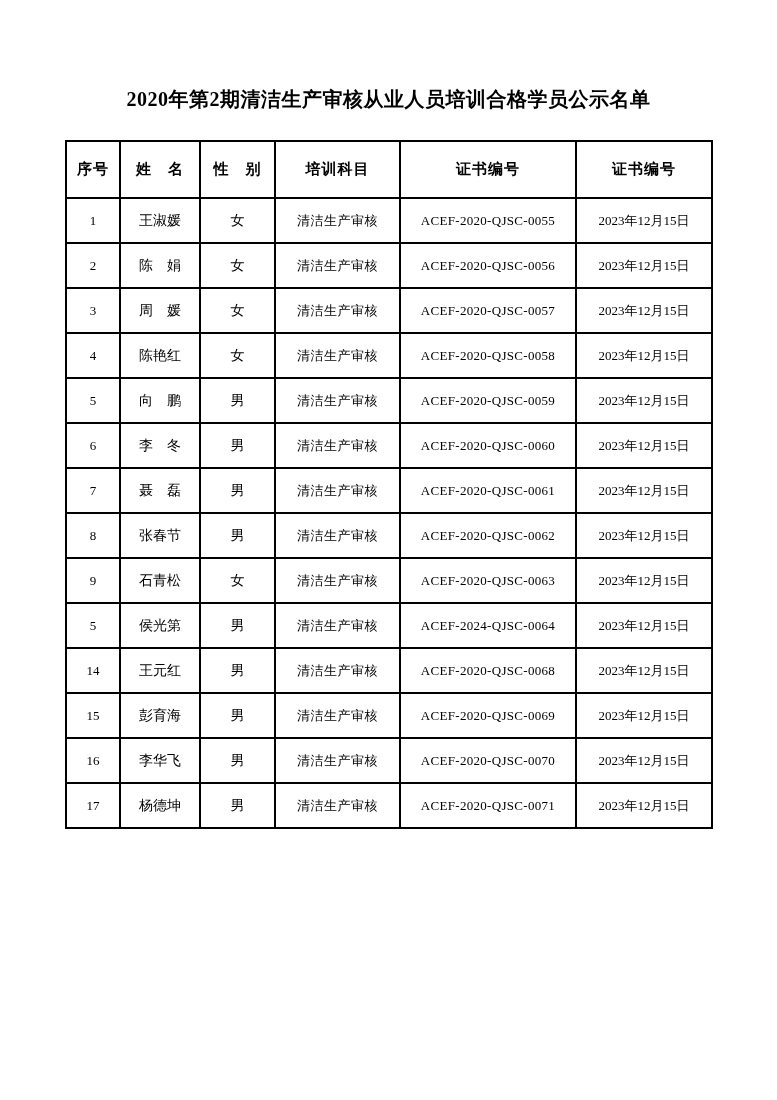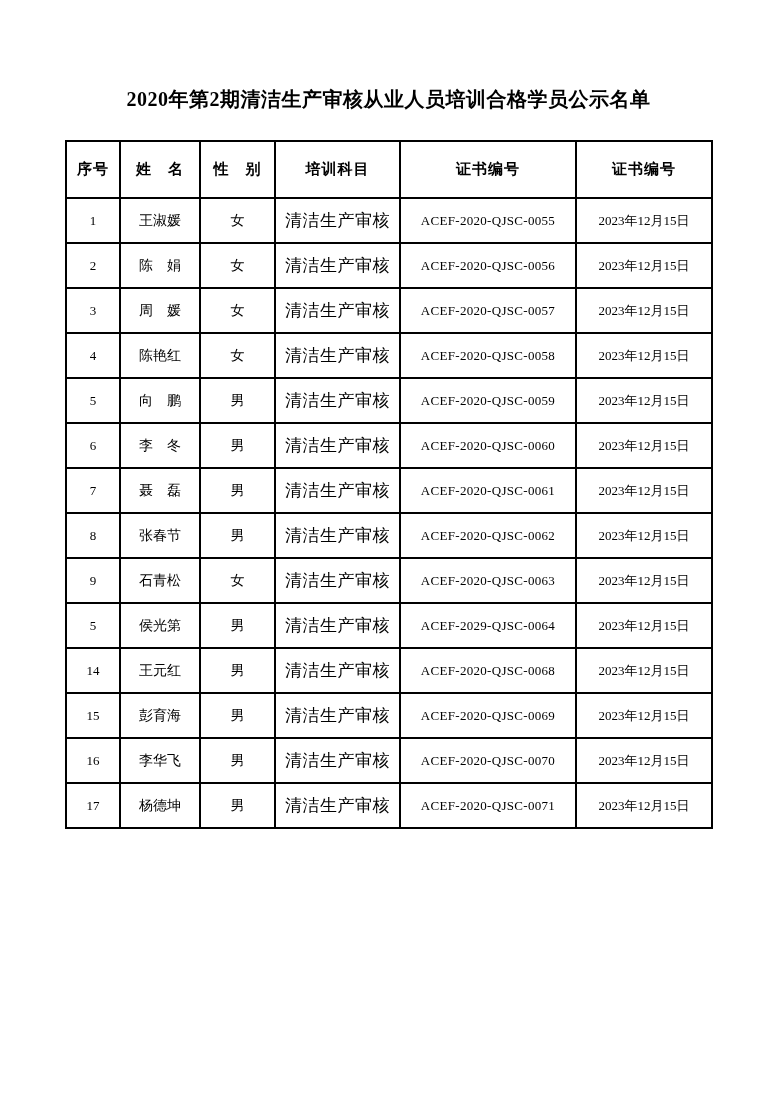--- a/index.html
+++ b/index.html
@@ -51,21 +51,21 @@
   table.roster thead tr { height: 57px; }
   table.roster tbody tr { height: 45px; }
   th.h-cell {
     font-size: 15px;
     font-weight: bold;
     letter-spacing: 1px;
   }
   td.c-no       { font-size: 13px; }
   td.c-name     { font-size: 14px; }
   td.c-gender   { font-size: 14px; }
-  td.c-subject  { font-size: 17px; letter-spacing: 0.5px; }
+  td.c-subject  { font-size: 13px; letter-spacing: 0.5px; }
   td.c-cert     { font-size: 13px; letter-spacing: 0.3px; }
   td.c-valid    { font-size: 13px; }
 </style>
 </head>
 <body>
 
 <div class="page">
   <h1 class="doc-title">2020年第2期清洁生产审核从业人员培训合格学员公示名单</h1>
 
   <table class="roster">
@@ -158,21 +158,21 @@
     <td class="c-gender">女</td>
     <td class="c-subject">清洁生产审核</td>
     <td class="c-cert">ACEF-2020-QJSC-0063</td>
     <td class="c-valid">2023年12月15日</td>
   </tr>
         <tr>
     <td class="c-no">5</td>
     <td class="c-name">侯光第</td>
     <td class="c-gender">男</td>
     <td class="c-subject">清洁生产审核</td>
-    <td class="c-cert">ACEF-2029-QJSC-0064</td>
+    <td class="c-cert">ACEF-2024-QJSC-0064</td>
     <td class="c-valid">2023年12月15日</td>
   </tr>
         <tr>
     <td class="c-no">14</td>
     <td class="c-name">王元红</td>
     <td class="c-gender">男</td>
     <td class="c-subject">清洁生产审核</td>
     <td class="c-cert">ACEF-2020-QJSC-0068</td>
     <td class="c-valid">2023年12月15日</td>
   </tr>

